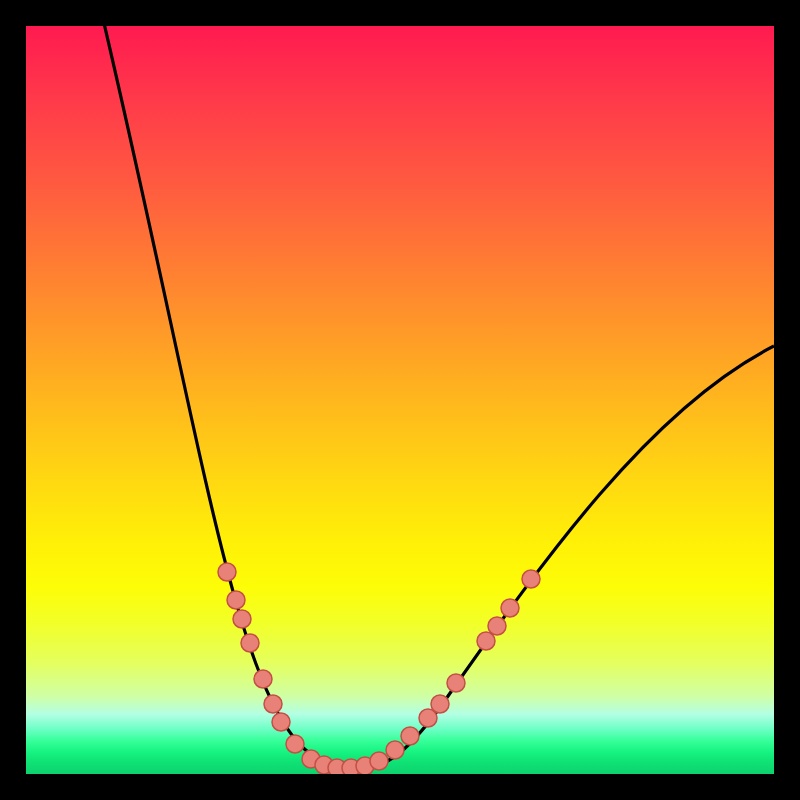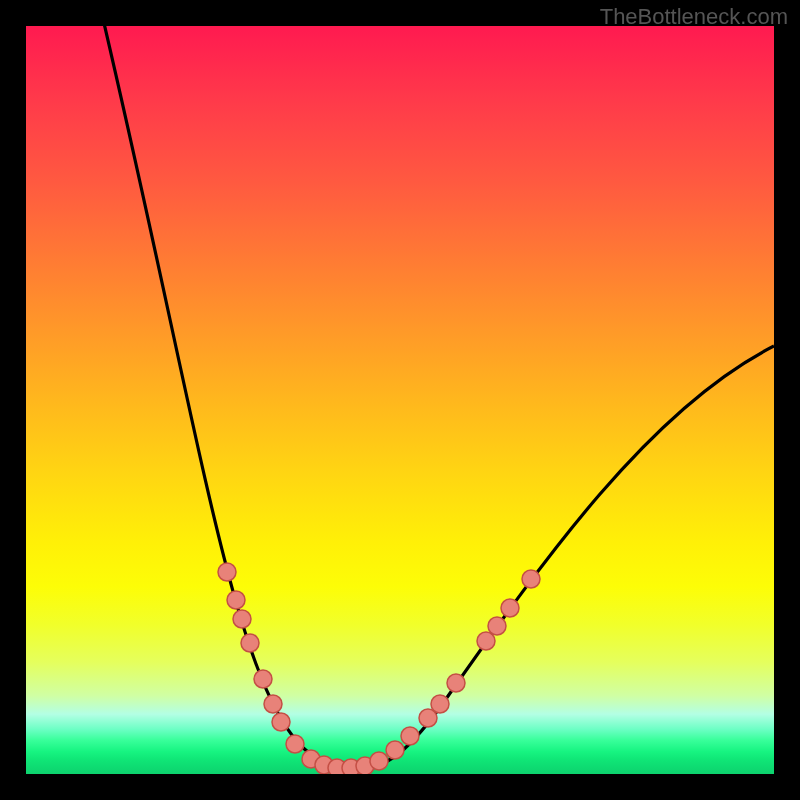--- a/index.html
+++ b/index.html
@@ -96,14 +96,13 @@
           <circle cx="402" cy="692" r="9" fill="#e88279" stroke="#c44f45" stroke-width="1.5"></circle>
           <circle cx="414" cy="678" r="9" fill="#e88279" stroke="#c44f45" stroke-width="1.5"></circle>
           <circle cx="430" cy="657" r="9" fill="#e88279" stroke="#c44f45" stroke-width="1.5"></circle>
           <circle cx="460" cy="615" r="9" fill="#e88279" stroke="#c44f45" stroke-width="1.5"></circle>
           <circle cx="471" cy="600" r="9" fill="#e88279" stroke="#c44f45" stroke-width="1.5"></circle>
           <circle cx="484" cy="582" r="9" fill="#e88279" stroke="#c44f45" stroke-width="1.5"></circle>
           <circle cx="505" cy="553" r="9" fill="#e88279" stroke="#c44f45" stroke-width="1.5"></circle>
         </g>
     </svg>
   </div>
-  <div class="watermark">TheBottleneck.com</div>
 </div>
 
 </body></html>

